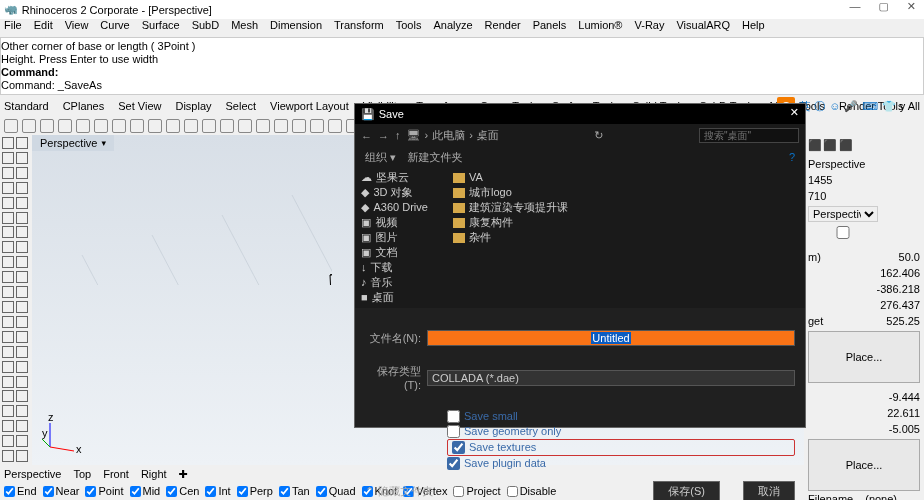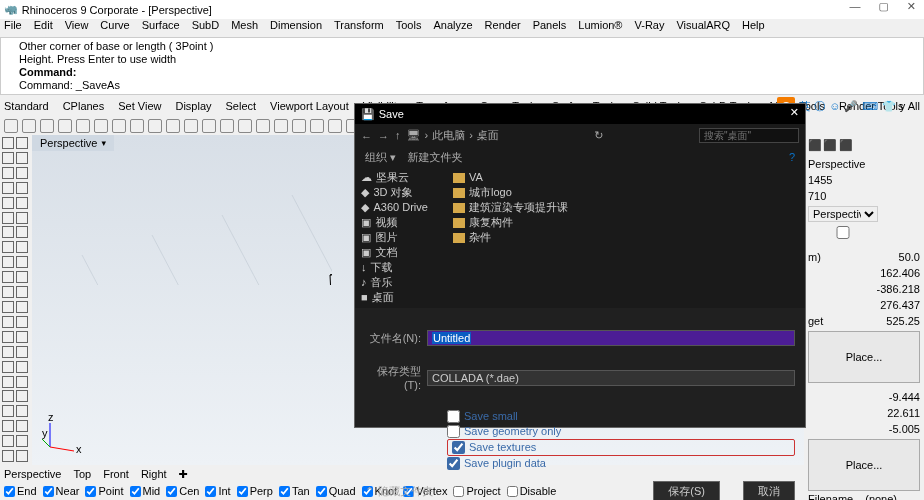--- a/index.html
+++ b/index.html
@@ -1,21 +1,21 @@
 <!DOCTYPE html>
 <html><head>
 <meta charset="utf-8">
 <style>
   * { margin: 0; padding: 0; box-sizing: border-box; font-family: "Microsoft YaHei", sans-serif; font-size: 11px; }
   body { background: #f0f0f0; width: 924px; height: 500px; overflow: hidden; position: relative; }
   .titlebar { height: 19px; background: #fff; display: flex; align-items: center; padding: 0 4px; }
   .titlebar-text { margin-left: 4px; color: #000; }
   .winbtns { position: absolute; right: 8px; top: 0; display: flex; gap: 18px; color: #555; }
   .menubar { height: 18px; background: #f0f0f0; display: flex; align-items: flex-start; padding: 0 4px; gap: 12px; color: #000; }
-  .cmdarea { background: #fff; border: 1px solid #ccc; padding: 2px 18px; line-height: 13px; }
+  .cmdarea { background: #fff; border: 1px solid #ccc; padding: 2px 0; line-height: 13px; }
   .tabbar { height: 22px; background: #f0f0f0; display: flex; align-items: center; padding: 0 4px; gap: 14px; color: #000; position: relative; }
   .tabbar-icons { position: absolute; right: 4px; display: flex; gap: 4px; align-items: center; }
   .iconstrip { height: 18px; display: flex; align-items: center; gap: 4px; padding: 0 4px; }
   .iconstrip .ico { width: 14px; height: 14px; border: 1px solid #888; border-radius: 2px; }
   .main { display: flex; height: 330px; }
   .ltool { width: 32px; background: #f0f0f0; display: flex; flex-wrap: wrap; gap: 2px; padding: 2px; }
   .ltool .ti { width: 12px; height: 12px; border: 1px solid #666; }
   .viewport { flex: 1; background: linear-gradient(#d8dfe7, #eef2f6); position: relative; }
   .vptab { position: absolute; top: 0; left: 0; background: #cfd8e2; padding: 2px 8px; display: flex; align-items: center; gap: 4px; }
   .vptab .arrow { font-size: 9px; }
@@ -40,39 +40,39 @@
   .dlg-bar { height: 22px; display: flex; align-items: center; gap: 12px; padding: 0 10px; background: #1a1a1a; }
   .dlg-body { display: flex; height: 140px; }
   .dlg-tree { width: 90px; background: #1a1a1a; padding: 2px 6px; line-height: 15px; }
   .dlg-tree .item { display: flex; align-items: center; gap: 4px; color: #ccc; }
   .dlg-list { flex: 1; background: #1a1a1a; padding: 2px 8px; line-height: 15px; }
   .dlg-list .item { display: flex; align-items: center; gap: 4px; color: #ccc; }
   .folder-ico { width: 12px; height: 10px; background: #d6a94a; }
   .dlg-form { padding: 4px 10px; }
   .dlg-form .frow { display: flex; align-items: center; gap: 6px; margin: 18px 0; }
   .dlg-form .lbl { width: 56px; text-align: right; }
-  .filename { flex: 1; background: #4c1d95; border: 1px solid #555; color: #fff; padding: 1px 4px; }
+  .filename { flex: 1; background: #f97316; border: 1px solid #555; color: #fff; padding: 1px 4px; text-align: center; }
   .filename .sel { background: #0a5cc2; color: #fff; padding: 0 1px; }
   .filetype { flex: 1; background: #333; border: 1px solid #555; color: #ccc; padding: 1px 4px; }
   .opts { padding-left: 82px; line-height: 15px; }
   .opt { display: flex; align-items: center; gap: 4px; color: #3a6aa8; }
   .opt input { accent-color: #3a6aa8; }
   .redbox { border: 1.5px solid #c33; padding: 0 4px; border-radius: 2px; }
   .dlg-foot { display: flex; align-items: center; padding: 6px 10px; }
   .dlg-foot .hide { display: flex; align-items: center; gap: 4px; }
   .dlg-foot .btns { margin-left: auto; display: flex; gap: 23px; align-items: center; }
   .dbtn { background: #2a2a2a; border: 1px solid #666; color: #ccc; padding: 2px 14px; }
   .sogou { width: 18px; height: 18px; background: #f57c00; color: #fff; display: inline-flex; align-items: center; justify-content: center; font-weight: bold; border-radius: 2px; }
 </style>
 </head>
 <body>
 
 <div class="titlebar">
   <span>🦏</span>
-  <span class="titlebar-text">Rhinoceros 9 Corporate - [Perspective]</span>
+  <span class="titlebar-text">Rhinoceros 2 Corporate - [Perspective]</span>
   <div class="winbtns">
     <span>—</span>
     <span>▢</span>
     <span>✕</span>
   </div>
 </div>
 
 <div class="menubar" id="menubar">
     <span>File</span>
     <span>Edit</span>

